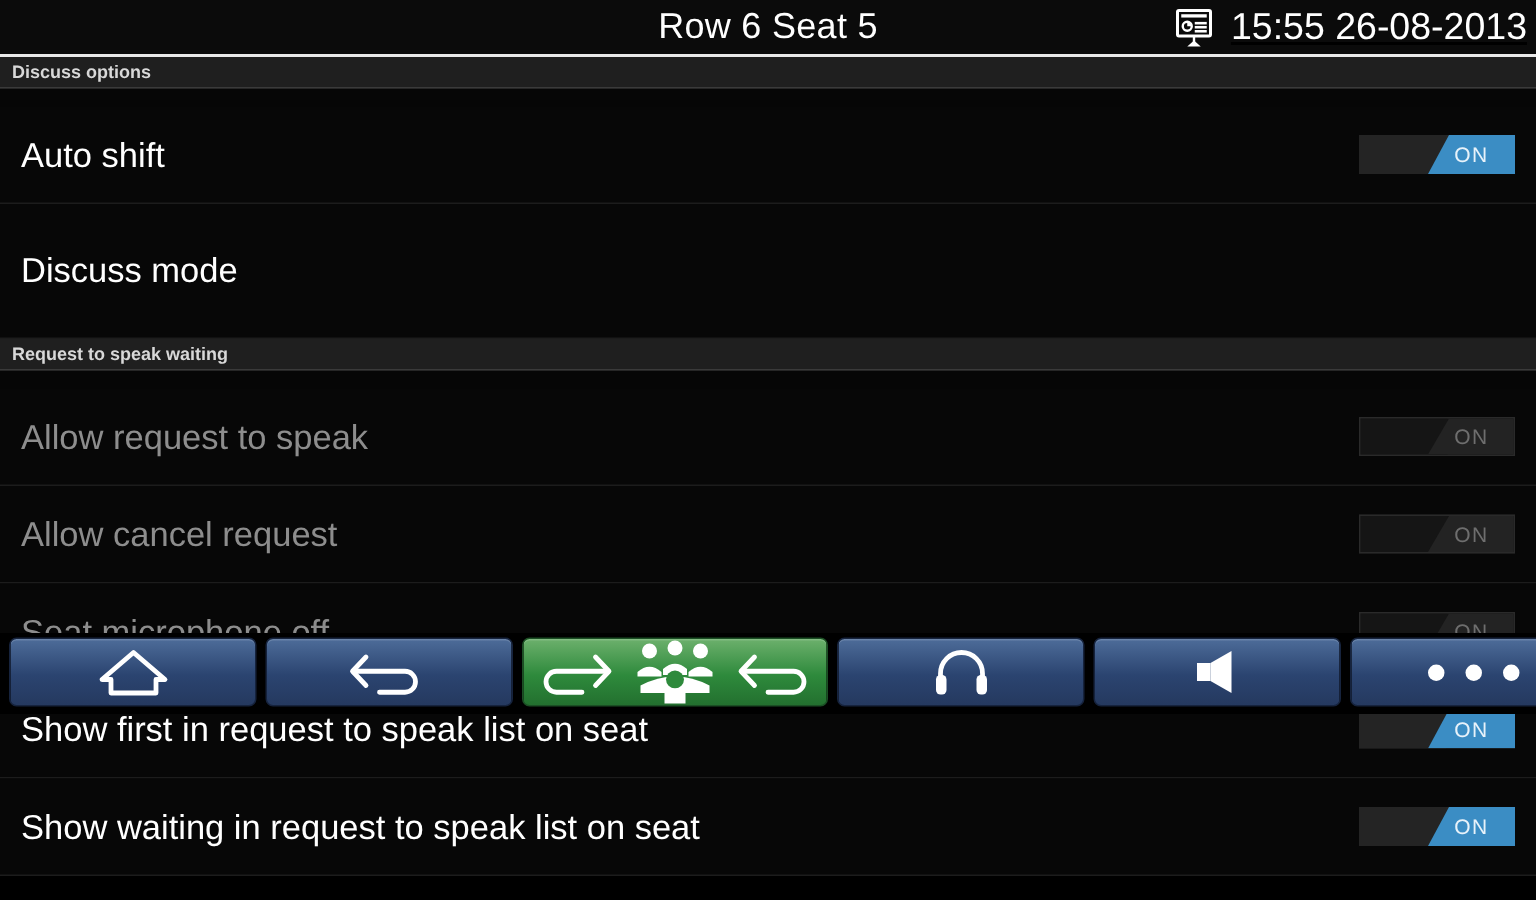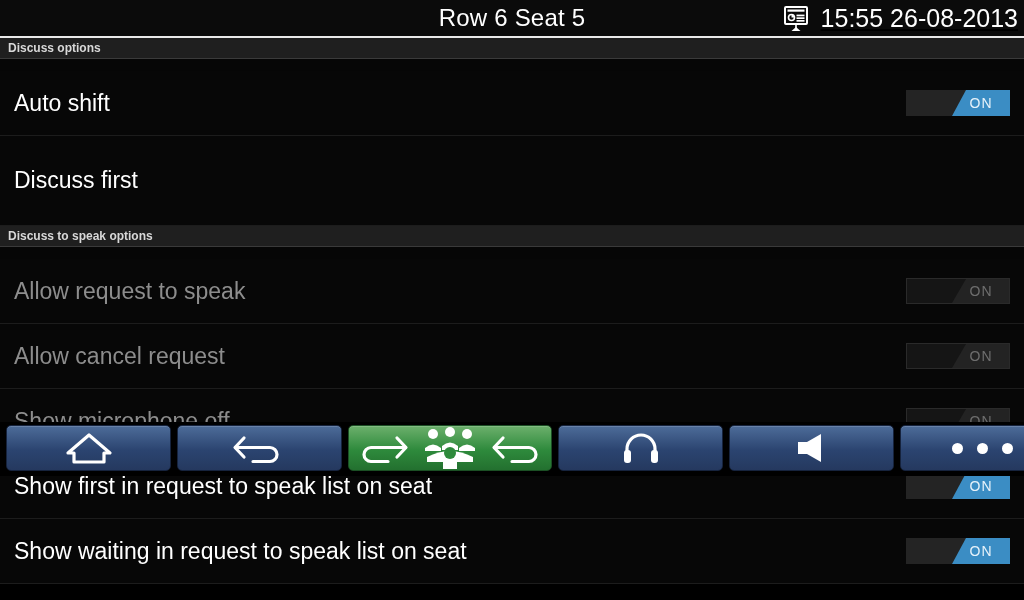--- a/index.html
+++ b/index.html
@@ -161,28 +161,28 @@
       <div class="toggle on">
         <div class="track-left"></div>
         <div class="knob">
           <span>ON</span>
         </div>
       </div>
     </div>
 
     <div class="row row-h90">
       <div class="labels">
-        <div class="primary">Discuss first</div>
+        <div class="primary">Discuss mode</div>
       </div>
     </div>
 
   </div>
 
   <div class="section-head">
-    <span>Discuss to speak options</span>
+    <span>Request to speak waiting</span>
   </div>
 
   <div class="list">
 
     <div class="row row-h65 disabled">
       <div class="labels">
         <div class="primary">Allow request to speak</div>
       </div>
       <div class="toggle off">
         <div class="track-left"></div>
@@ -199,21 +199,21 @@
       <div class="toggle off">
         <div class="track-left"></div>
         <div class="knob">
           <span>ON</span>
         </div>
       </div>
     </div>
 
     <div class="row row-h65 disabled">
       <div class="labels">
-        <div class="primary">Show microphone off</div>
+        <div class="primary">Seat microphone off</div>
       </div>
       <div class="toggle off">
         <div class="track-left"></div>
         <div class="knob">
           <span>ON</span>
         </div>
       </div>
     </div>
 
     <div class="row row-h65">

